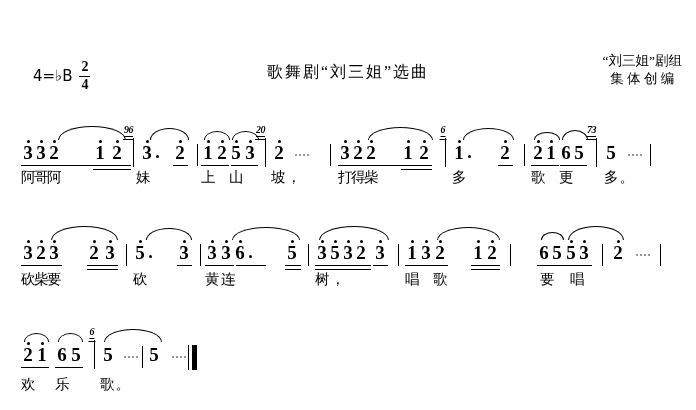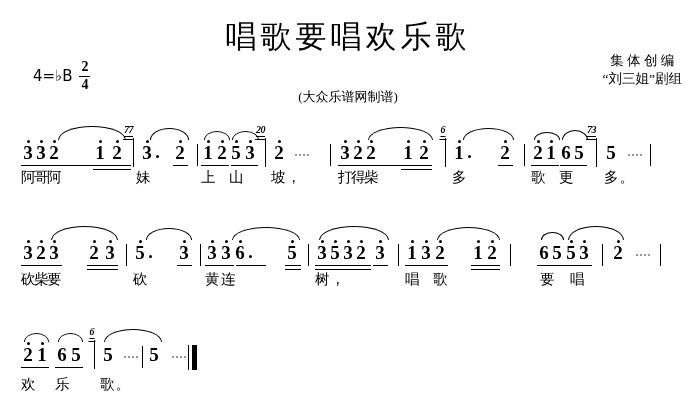--- a/index.html
+++ b/index.html
@@ -32,49 +32,48 @@
       line-height:1;letter-spacing:-0.5px;border-bottom:1px solid #000;padding:0 1px 2px 1px;}
   .gd>span{display:inline-block;border-bottom:1px solid #000;padding-bottom:1px;}
   .gstem{position:absolute;width:1.3px;background:#000;}
   .lyr{position:absolute;font-family:"DejaVu Sans","Liberation Sans",sans-serif;
        font-size:14.5px;line-height:1;letter-spacing:1px;white-space:nowrap;}
 </style>
 </head>
 <body>
 
 <div class="page">
-  <div class="title">唱歌要唱欢乐歌</div>
 
   <div class="keytime">
     <span>4=♭B</span>
     <span class="ts">
       <span class="num">2</span>
       <span class="den">4</span>
     </span>
   </div>
 
-  <div class="engraver">(大众乐谱网制谱)</div>
+  <div class="subtitle">歌舞剧“刘三姐”选曲</div>
 
   <div class="credits">
+    <div>“刘三姐”剧组</div>
     <div>集 体 创 编</div>
-    <div>“刘三姐”剧组</div>
   </div>
 
   <div id="score">
       <div class="note" style="left: 20px; top: 143px;">3</div>
       <div class="odot" style="left: 26.5px; top: 140px;"></div>
       <div class="note" style="left: 33px; top: 143px;">3</div>
       <div class="odot" style="left: 39.5px; top: 140px;"></div>
       <div class="note" style="left: 46px; top: 143px;">2</div>
       <div class="odot" style="left: 52.5px; top: 140px;"></div>
       <div class="note" style="left: 92px; top: 143px;">1</div>
       <div class="odot" style="left: 98.5px; top: 140px;"></div>
       <div class="note" style="left: 109px; top: 143px;">2</div>
       <div class="odot" style="left: 115.5px; top: 140px;"></div>
-      <div class="gd" style="left: 134px; top: 125px;"><span>77</span></div>
+      <div class="gd" style="left: 134px; top: 125px;"><span>96</span></div>
       <div class="gstem" style="left: 133px; top: 138px; height: 29px;"></div>
       <div class="note" style="left: 139px; top: 143px;">3</div>
       <div class="odot" style="left: 145.5px; top: 140px;"></div>
       <div class="rdot" style="left: 156px; top: 155px;"></div>
       <div class="note" style="left: 172px; top: 143px;">2</div>
       <div class="odot" style="left: 178.5px; top: 140px;"></div>
       <div class="bar" style="left: 197px; top: 144px; height: 22px;"></div>
       <div class="note" style="left: 200px; top: 143px;">1</div>
       <div class="odot" style="left: 206.5px; top: 140px;"></div>
       <div class="note" style="left: 214px; top: 143px;">2</div>

